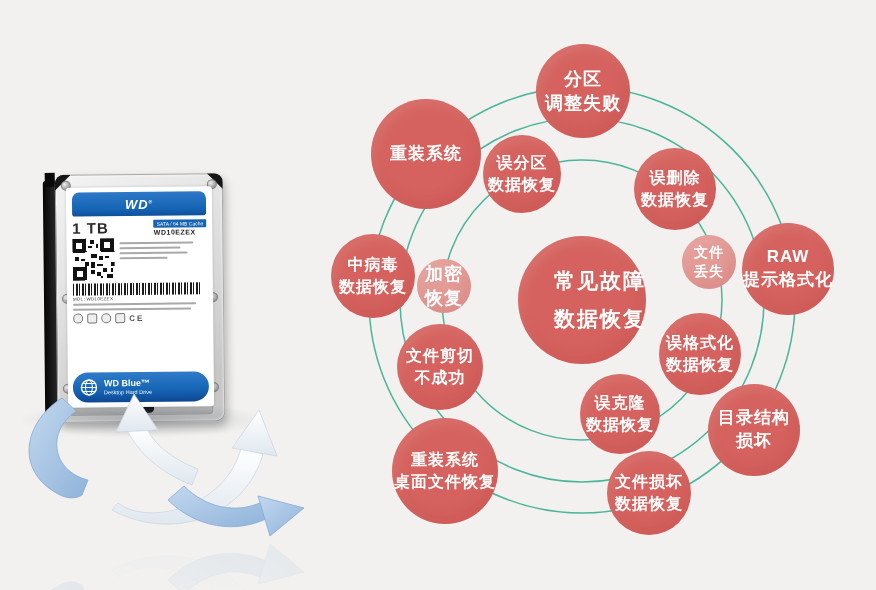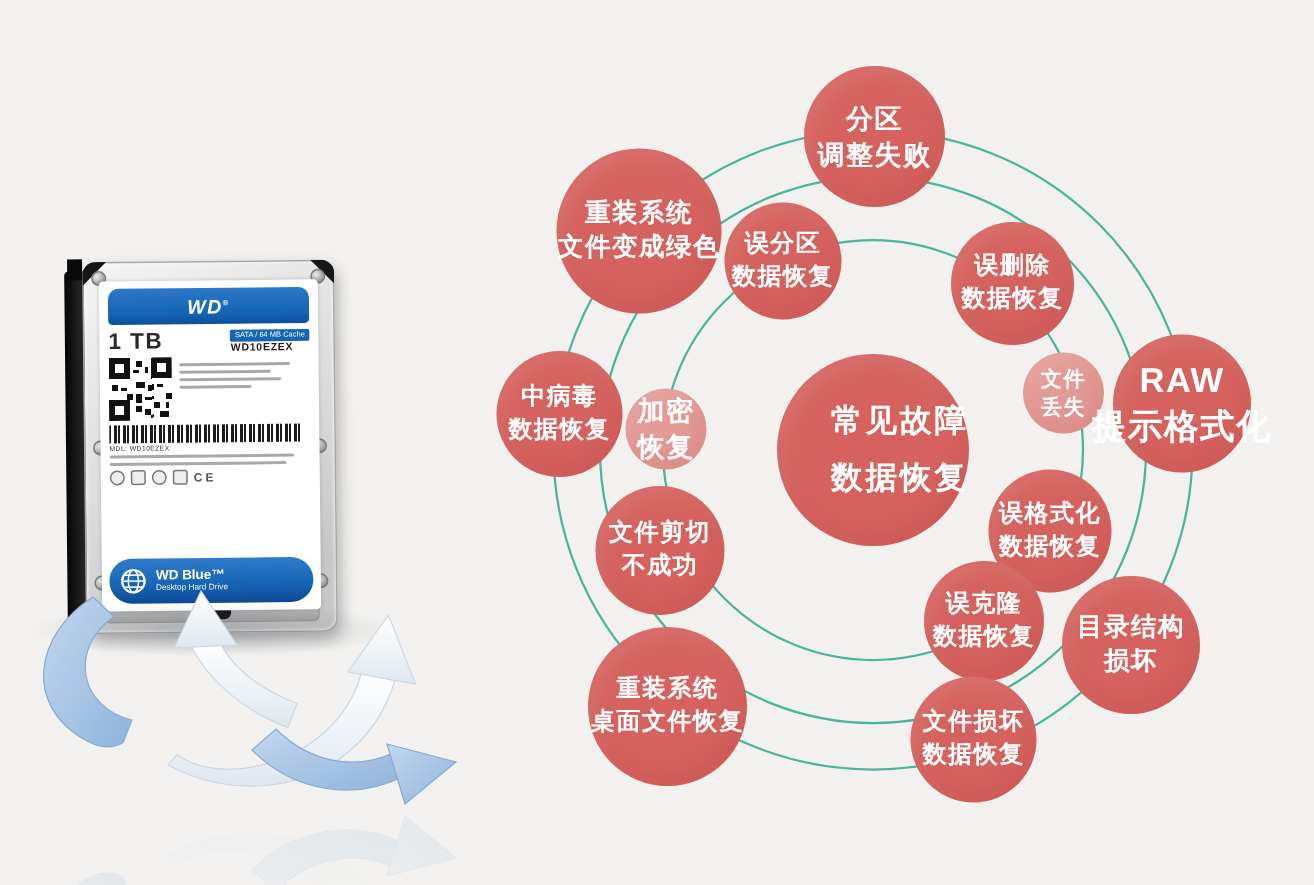--- a/index.html
+++ b/index.html
@@ -110,35 +110,34 @@
       <circle cx="582" cy="300" r="213"></circle>
     </svg>
 
   <div id="bubbles">
       <div class="bubble normal" style="left: 536px; top: 44px; height: 94px; width: 94px; font-size: 18px;">
         <div class="ln">分区</div>
         <div class="ln">调整失败</div>
       </div>
       <div class="bubble normal" style="left: 371px; top: 99px; height: 110px; width: 110px; font-size: 17px;">
         <div class="ln">重装系统</div>
-        <div class="ln">文件变成绿色</div>
       </div>
       <div class="bubble normal" style="left: 483px; top: 135px; height: 78px; width: 78px; font-size: 16px;">
         <div class="ln">误分区</div>
         <div class="ln">数据恢复</div>
       </div>
       <div class="bubble normal" style="left: 634px; top: 148px; height: 82px; width: 82px; font-size: 16px;">
         <div class="ln">误删除</div>
         <div class="ln">数据恢复</div>
       </div>
       <div class="bubble light" style="left: 682px; top: 235px; height: 54px; width: 54px; font-size: 14px;">
         <div class="ln">文件</div>
         <div class="ln">丢失</div>
       </div>
-      <div class="bubble normal" style="left: 742px; top: 223px; height: 92px; width: 92px; font-size: 23px;">
+      <div class="bubble normal" style="left: 742px; top: 223px; height: 92px; width: 92px; font-size: 17px;">
         <div class="ln">RAW</div>
         <div class="ln">提示格式化</div>
       </div>
       <div class="bubble normal" style="left: 331px; top: 234px; height: 84px; width: 84px; font-size: 16px; text-align: center;">
         <div class="ln">中病毒</div>
         <div class="ln">数据恢复</div>
       </div>
       <div class="bubble light" style="left: 417px; top: 259px; height: 54px; width: 54px; font-size: 18px;">
         <div class="ln">加密</div>
         <div class="ln">恢复</div>
@@ -148,21 +147,21 @@
         <div class="ln">数据恢复</div>
       </div>
       <div class="bubble normal" style="left: 659px; top: 313px; height: 82px; width: 82px; font-size: 16px;">
         <div class="ln">误格式化</div>
         <div class="ln">数据恢复</div>
       </div>
       <div class="bubble normal" style="left: 397px; top: 324px; height: 86px; width: 86px; font-size: 16px;">
         <div class="ln">文件剪切</div>
         <div class="ln">不成功</div>
       </div>
-      <div class="bubble normal" style="left: 580px; top: 374px; height: 80px; width: 80px; font-size: 16px; margin-left: 36px;">
+      <div class="bubble normal" style="left: 580px; top: 374px; height: 80px; width: 80px; font-size: 16px;">
         <div class="ln">误克隆</div>
         <div class="ln">数据恢复</div>
       </div>
       <div class="bubble normal" style="left: 708px; top: 384px; height: 92px; width: 92px; font-size: 17px;">
         <div class="ln">目录结构</div>
         <div class="ln">损坏</div>
       </div>
       <div class="bubble normal" style="left: 392px; top: 418px; height: 106px; width: 106px; font-size: 16px;">
         <div class="ln">重装系统</div>
         <div class="ln">桌面文件恢复</div>

